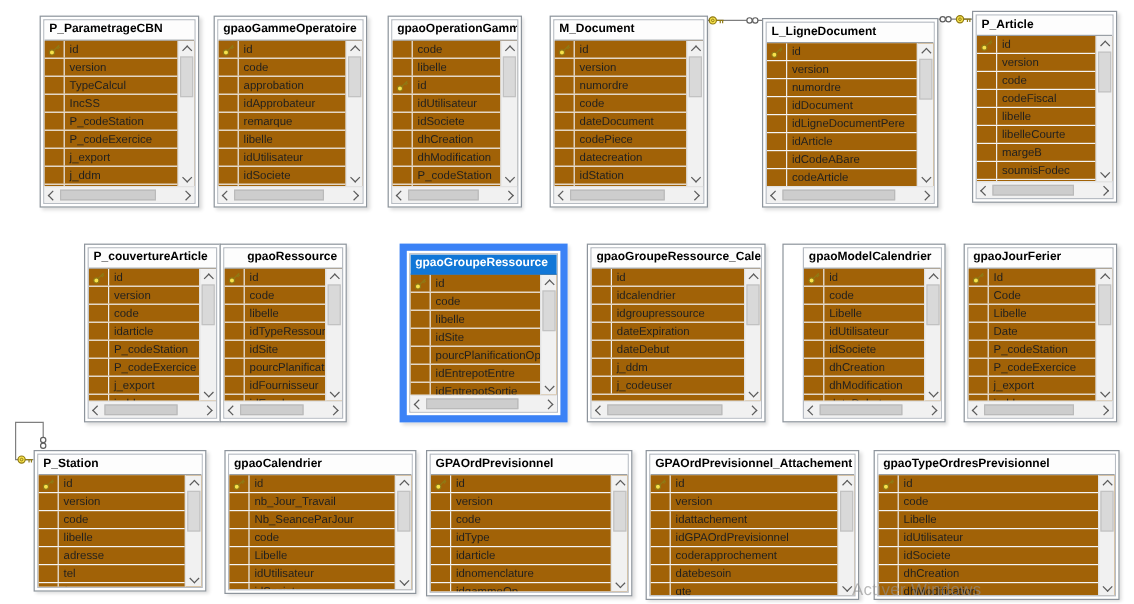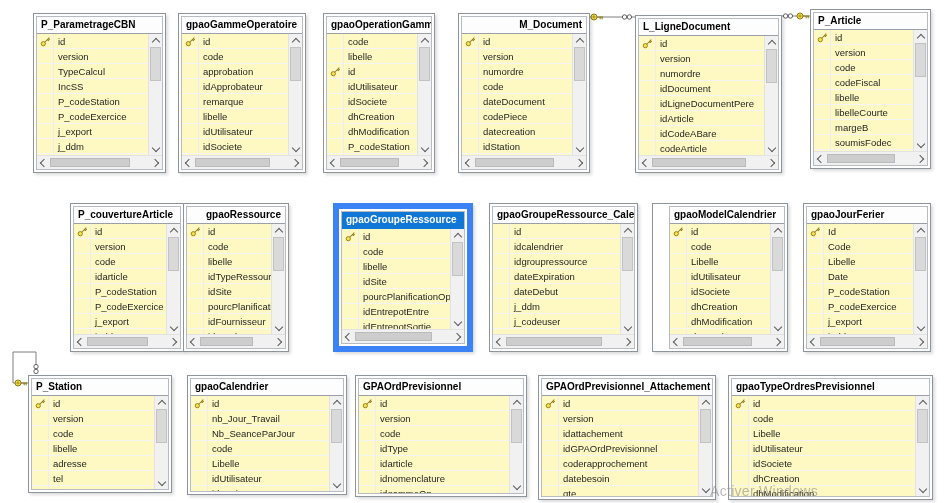--- a/index.html
+++ b/index.html
@@ -15,21 +15,21 @@
     padding:2px;box-shadow:2px 2px 3px rgba(0,0,0,0.14);
   }
   .table.selected{border:6px solid #3b82f6;}
   .frame{flex:1;display:flex;flex-direction:column;overflow:hidden;border:1px solid #b7bcc3;background:#fff;}
   .title{
     flex:0 0 16px;height:16px;line-height:16px;font-size:10px;font-weight:bold;
     color:#000;background:#fdfdfd;border-bottom:1px solid #9aa0a6;
     padding:0 4px;white-space:nowrap;overflow:hidden;
   }
   .selected .title{background:#1177d7;color:#ffffff;border-bottom-color:#1177d7;}
-  .body{flex:1;display:flex;overflow:hidden;background:#fef9c3;}
+  .body{flex:1;display:flex;overflow:hidden;background:#a16207;}
   .grid{flex:1;overflow:hidden;}
   .row{
     height:14px;display:flex;align-items:center;border-bottom:1px solid #f4f4f4;
     font-size:9.5px;color:#1f1f1f;white-space:nowrap;
   }
   .keycell{flex:0 0 16px;align-self:stretch;border-right:1px solid #ededed;display:flex;align-items:center;justify-content:center;}
   .fname{padding-left:4px;overflow:hidden;}
   .vscroll{flex:0 0 13px;background:#f1f1f1;border-left:1px solid #e2e2e2;display:flex;flex-direction:column;align-items:center;}
   .hscroll{flex:0 0 13px;background:#f1f1f1;border-top:1px solid #e2e2e2;display:flex;align-items:center;}
   .sbtn{flex:0 0 12px;width:12px;height:12px;display:flex;align-items:center;justify-content:center;}
@@ -290,21 +290,21 @@
             </span>
             <span class="htrack">
               <span class="hthumb"></span>
             </span>
             <span class="sbtn">
               <span class="chev right"></span>
             </span>
           </div>
         </div>
       </div>
-      <div class="table" style="left: 458px; top: 13px; width: 132px; height: 160px; text-align: right;">
+      <div class="table" style="left: 458px; top: 13px; width: 132px; height: 160px;">
         <div class="frame">
           <div class="title">M_Document</div>
           <div class="body">
             <div class="grid">
               <div class="row">
                 <span class="keycell">
                   <svg width="11" height="11" viewBox="0 0 12 12">
                     <circle cx="3.6" cy="8.4" r="2.3" fill="#f7e24b" stroke="#8f7a16" stroke-width="1"></circle>
                     <path d="M5.2 6.8 L10.2 1.8 M8.1 3.9 L9.6 5.4 M9.2 2.8 L10.6 4.2" stroke="#8f7a16" stroke-width="1.1" fill="none"></path>
                   </svg>

